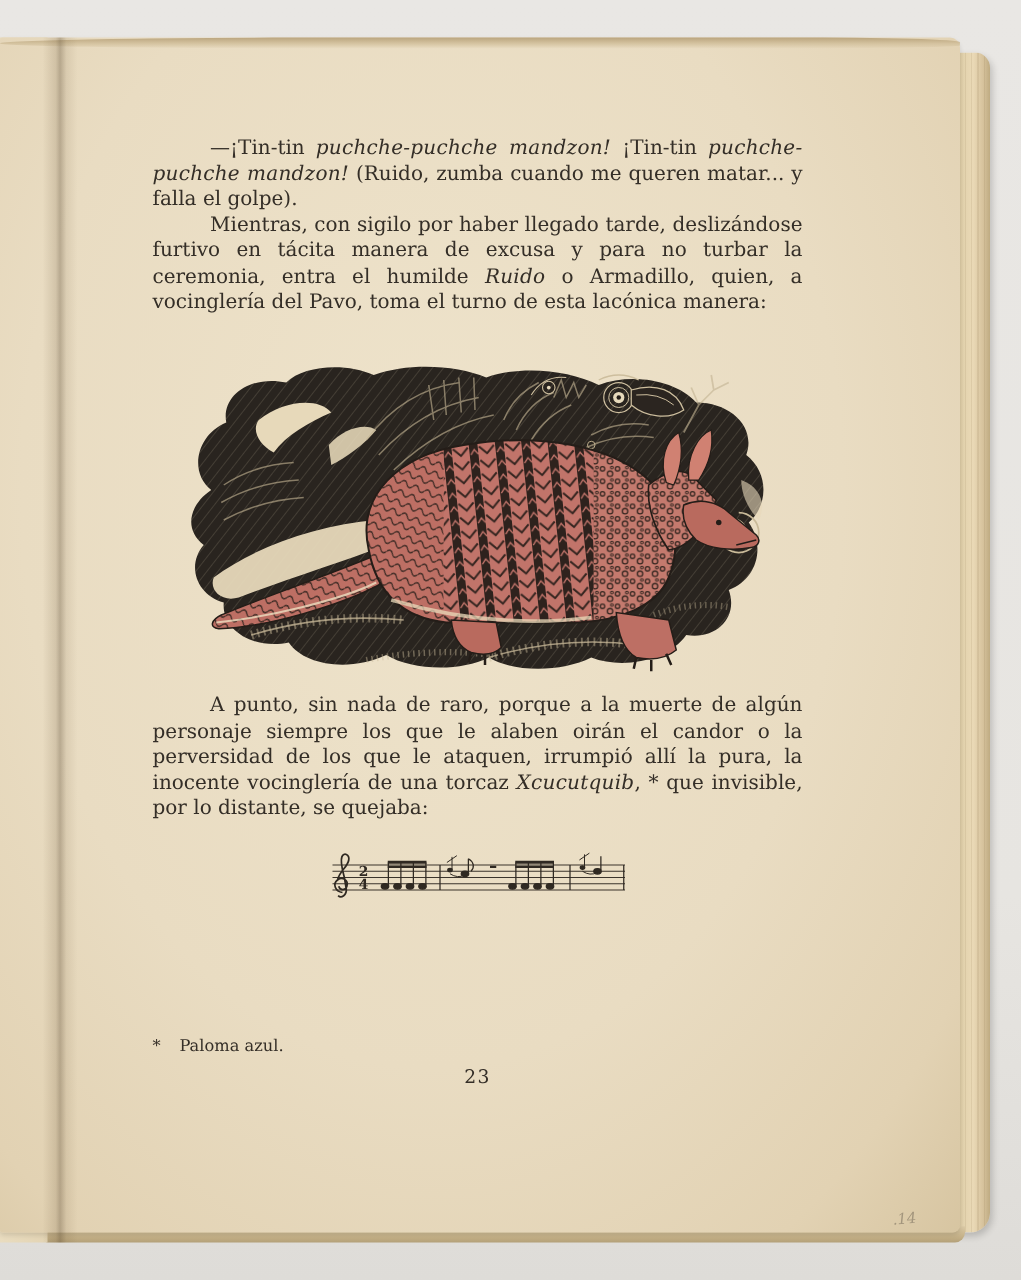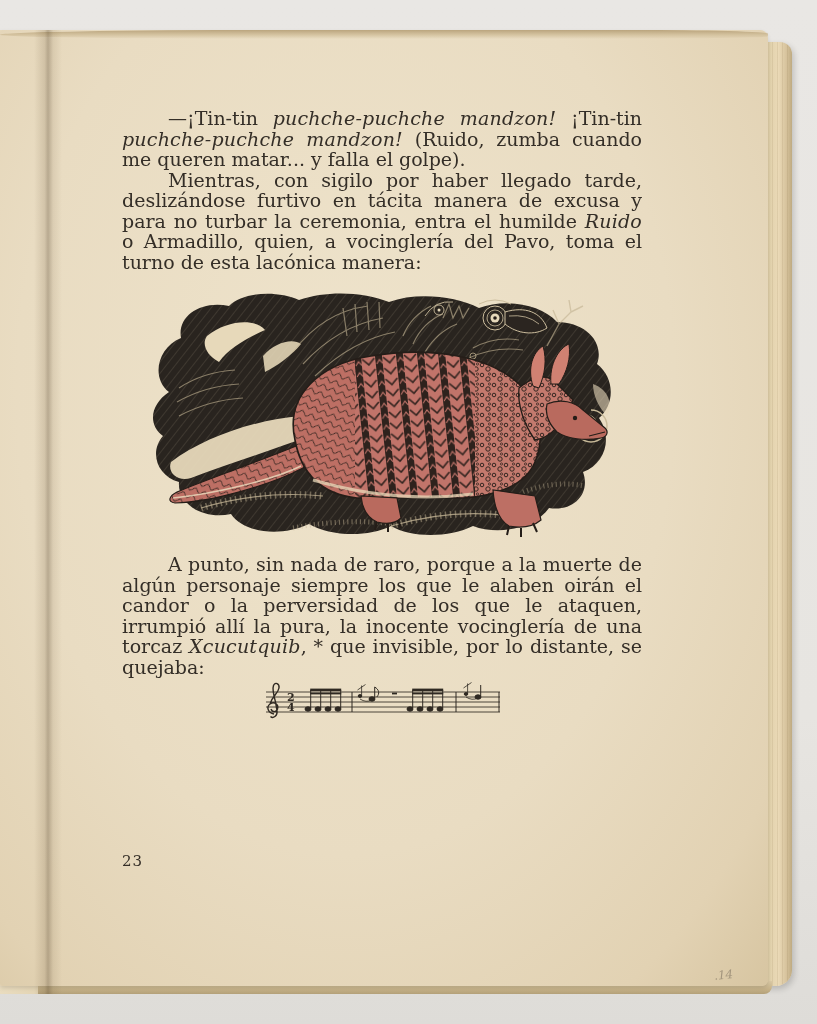--- a/index.html
+++ b/index.html
@@ -44,38 +44,38 @@
     position:absolute;left:0;top:0;width:38px;height:100%;
     background:linear-gradient(90deg,#e9dcbf 0%,#e3d4b4 100%);
   }
   .gutter{
     position:absolute;left:34px;top:0;width:28px;height:100%;
     background:linear-gradient(90deg,rgba(0,0,0,0) 0%,rgba(92,70,40,.16) 38%,rgba(70,52,28,.30) 50%,rgba(92,70,40,.10) 68%,rgba(0,0,0,0) 100%);
   }
   
   .textblock{
     position:absolute;left:122px;width:520px;
-    color:#342e27;font-size:19px;line-height:20.5px;
+    color:#342e27;font-size:16px;line-height:20.5px;
     text-align:justify;
   }
   .textblock p{margin:0;text-indent:46px;}
   .textblock i{letter-spacing:.2px;}
   .tb-top{top:78px;}
   .tb-mid{top:524px;}
   .tb-bottom{top:712px;}
   .figure{position:absolute;left:143px;top:262px;width:475px;height:247px;}
   .music{position:absolute;left:260px;top:650px;width:246px;height:46px;}
   .footnote{
     position:absolute;left:122px;top:800px;width:520px;
     color:#342e27;font-size:13px;
   }
   .fn-star{margin-right:15px;}
   .pageno{
     position:absolute;left:122px;top:822px;width:520px;
-    color:#342e27;font-size:15px;letter-spacing:1px;
+    text-align:center;color:#342e27;font-size:15px;letter-spacing:1px;
   }
   .pencil{
     position:absolute;left:714px;top:938px;
     color:#9a8d76;font-size:12px;font-style:italic;
     transform:rotate(-5deg);opacity:.85;
   }
 </style>
 </head>
 <body>
 
@@ -262,17 +262,20 @@
         <ellipse cx="218" cy="17" rx="3" ry="2.2"></ellipse>
           <line x1="220.7" y1="16" x2="220.7" y2="5" stroke-width="1"></line>
       </g>
       <line x1="239" y1="12" x2="239" y2="32" stroke="#2f2922" stroke-width="1"></line>
     </svg>
   </div>
 
   <div class="textblock tb-bottom">
     </div>
 
+  <div class="footnote">
+    <span class="fn-star">*</span><span>Paloma azul.</span>
+  </div>
 
   <div class="pageno">23</div>
 
   <div class="pencil">.14</div>
 </div>
 
 </body></html>

